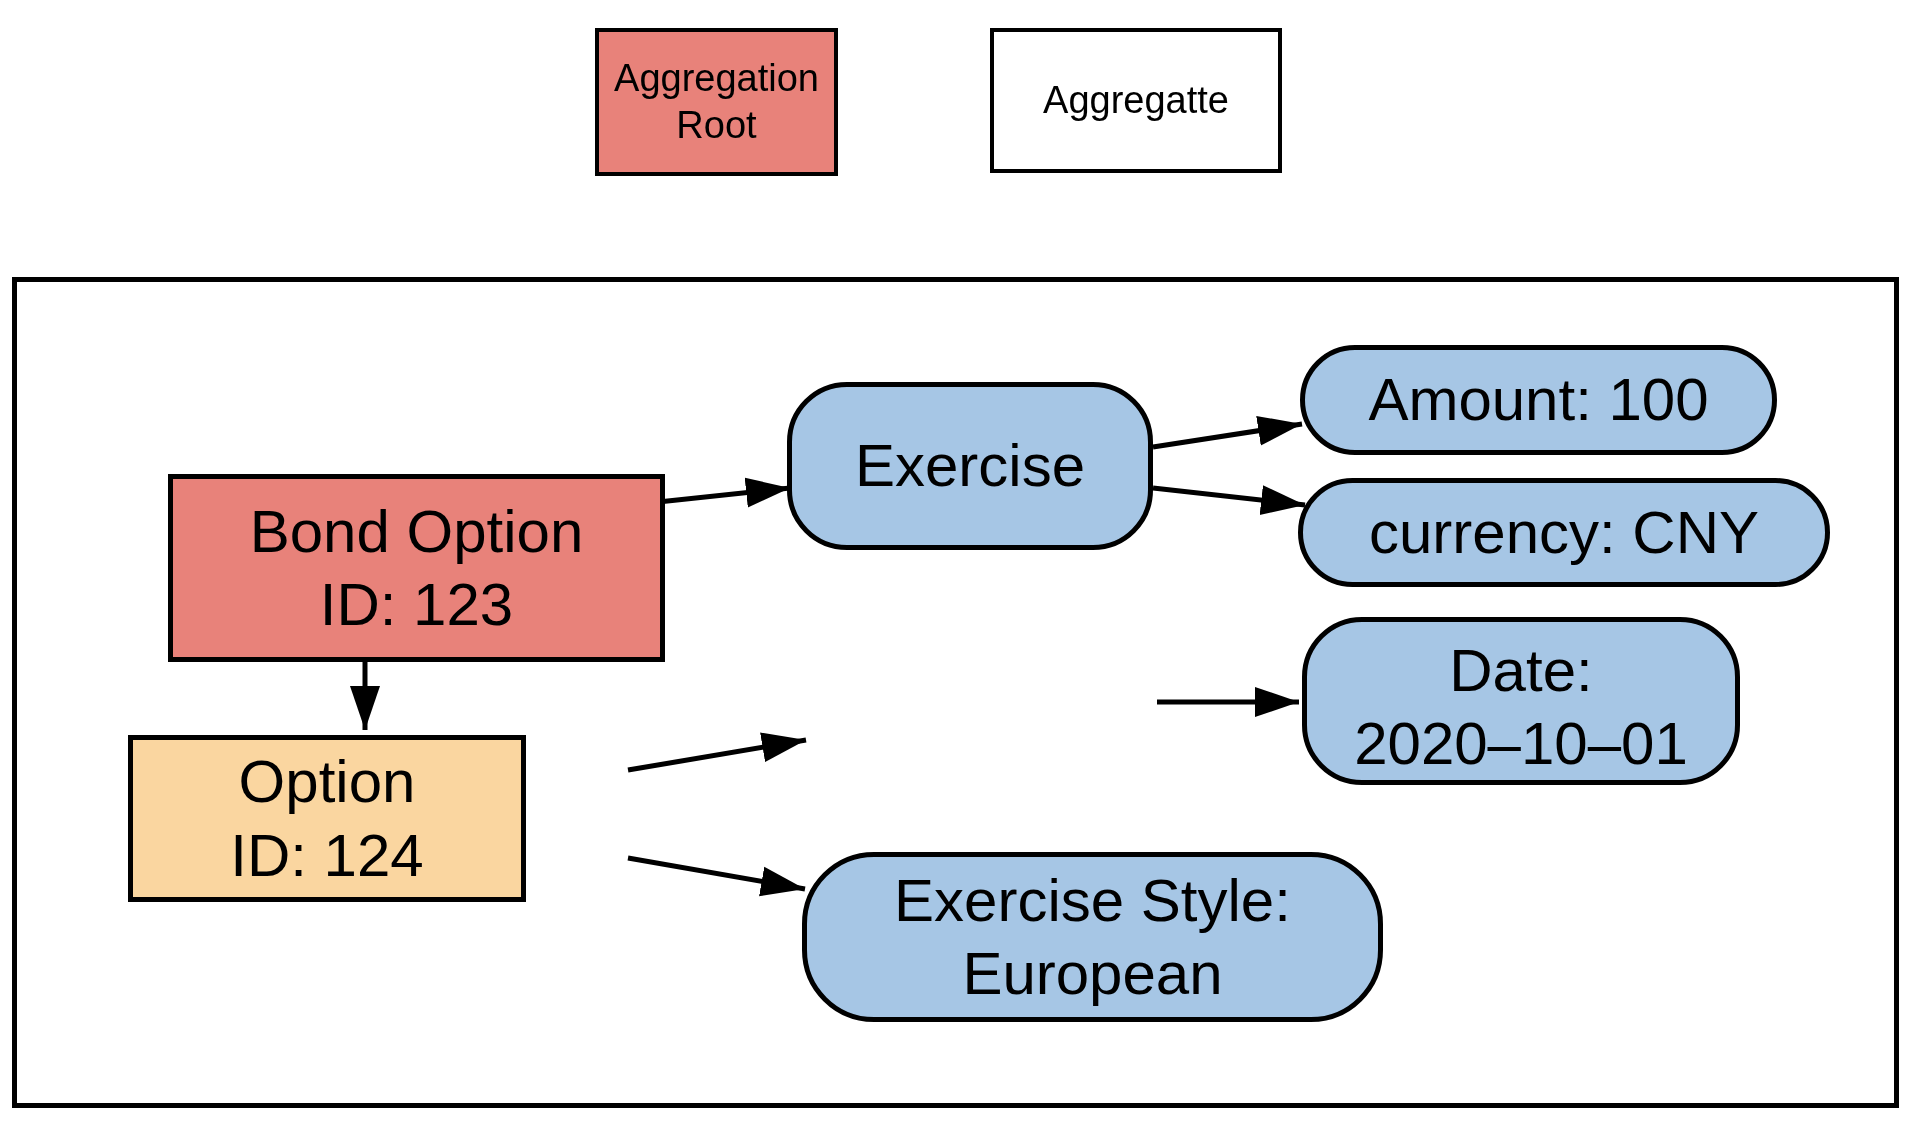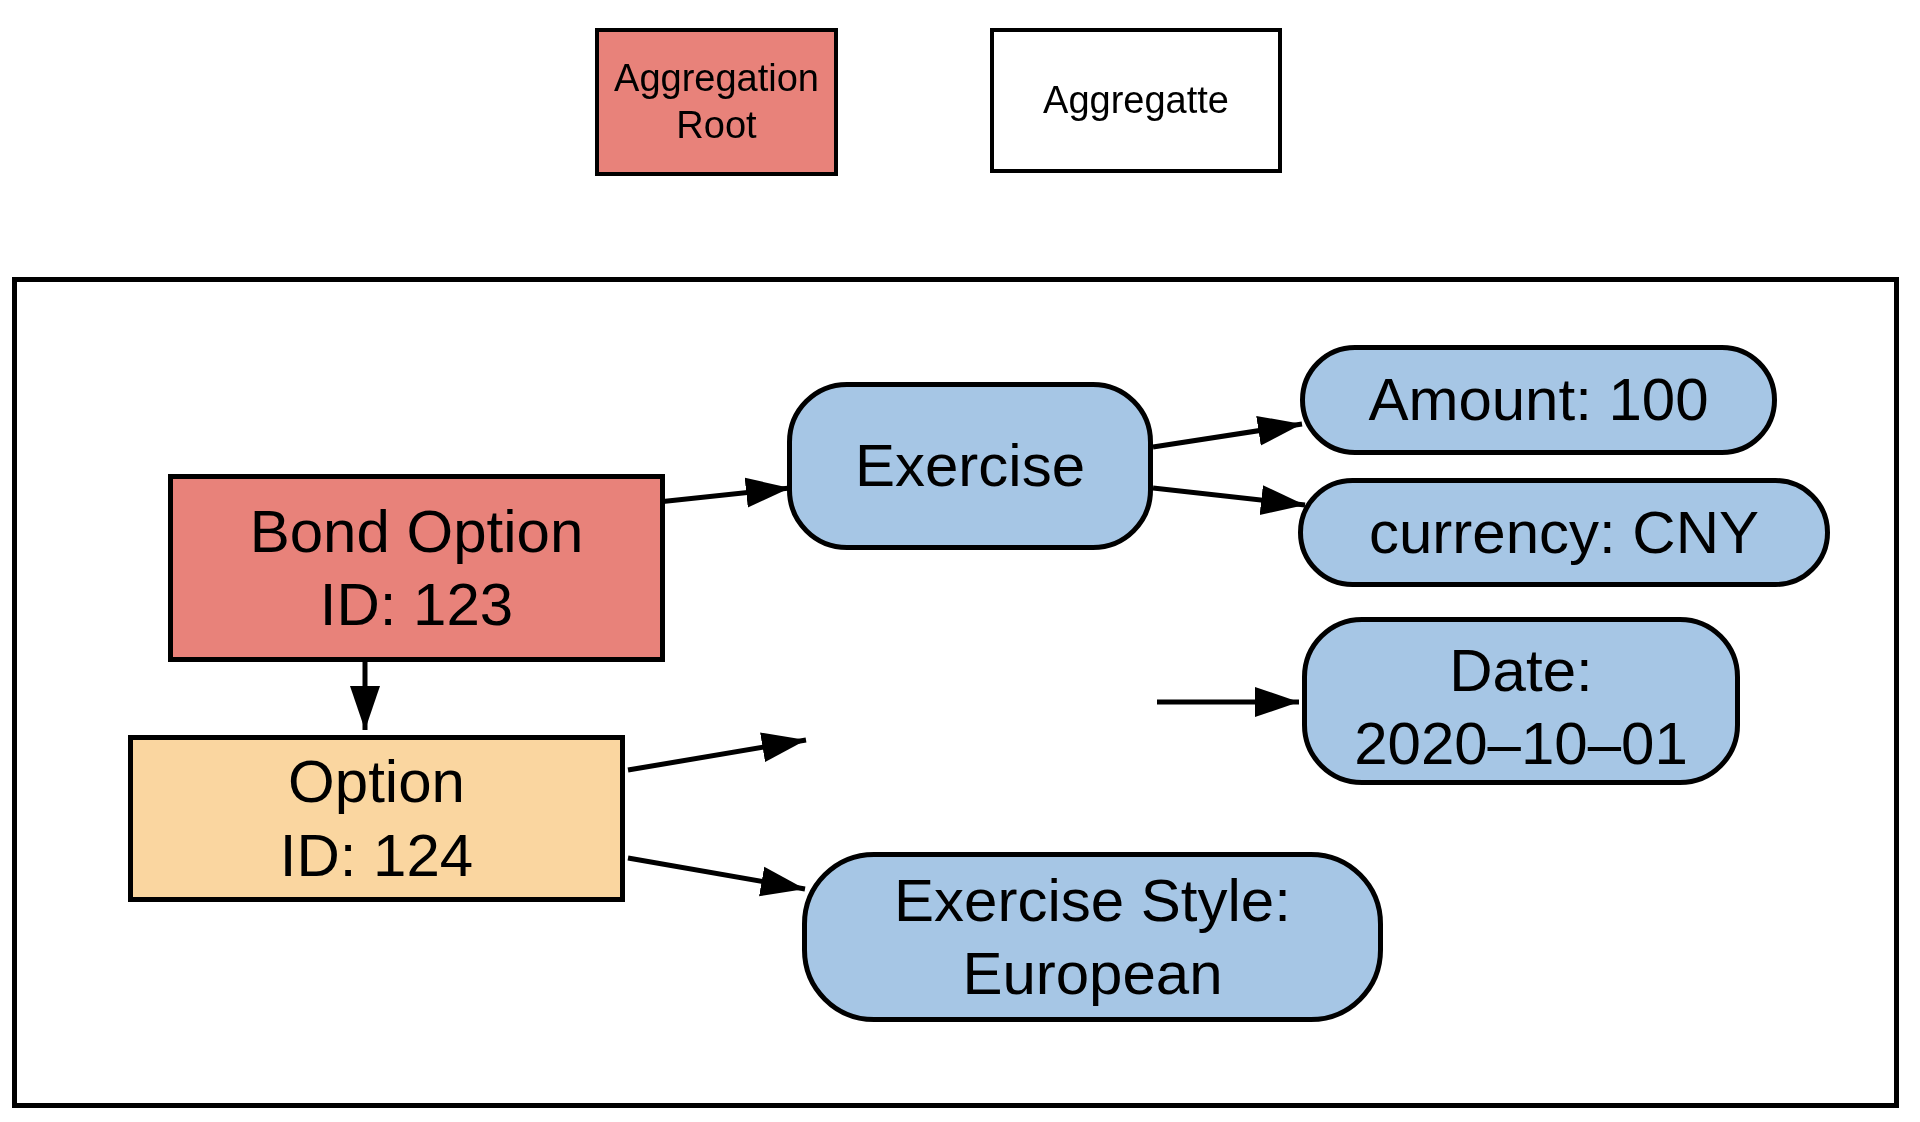--- a/index.html
+++ b/index.html
@@ -69,21 +69,21 @@
     position: absolute;
     box-sizing: border-box;
     left: 12px; top: 277px;
     width: 1887px; height: 831px;
     border: 5px solid var(--color-border, #000);
     background: transparent;
   }
 
   
   .n-bond-option    { left: 128px;  top: 474px; width: 497px; height: 188px; margin-left: 40px; }
-  .n-option         { left: 128px;  top: 735px; width: 497px; height: 167px; }
+  .n-option         { left: 128px;  top: 735px; width: 398px; height: 167px; }
   .n-notional       { left: 787px;  top: 382px; width: 366px; height: 168px; border-radius: 60px; }
   .n-amount         { left: 1300px; top: 345px; width: 477px; height: 110px; border-radius: 55px; }
   .n-currency       { left: 1298px; top: 478px; width: 532px; height: 109px; border-radius: 55px; }
   .n-exercise-date  { left: 803px;  top: 618px; width: 354px; height: 167px; border-radius: 60px; }
   .n-date           { left: 1302px; top: 617px; width: 438px; height: 168px; border-radius: 60px; align-items: flex-end; }
   .n-exercise-style { left: 802px;  top: 852px; width: 581px; height: 170px; border-radius: 72px; }
 
   
   .arrows {
     position: absolute;

